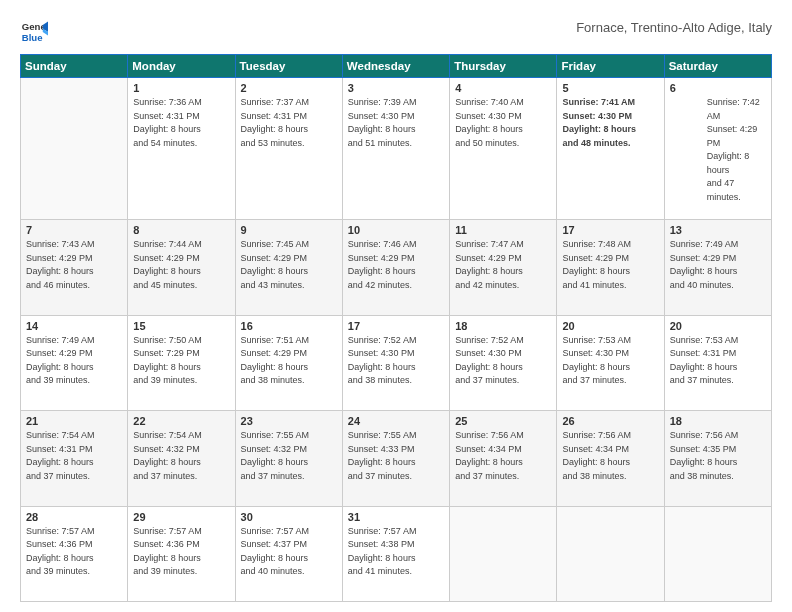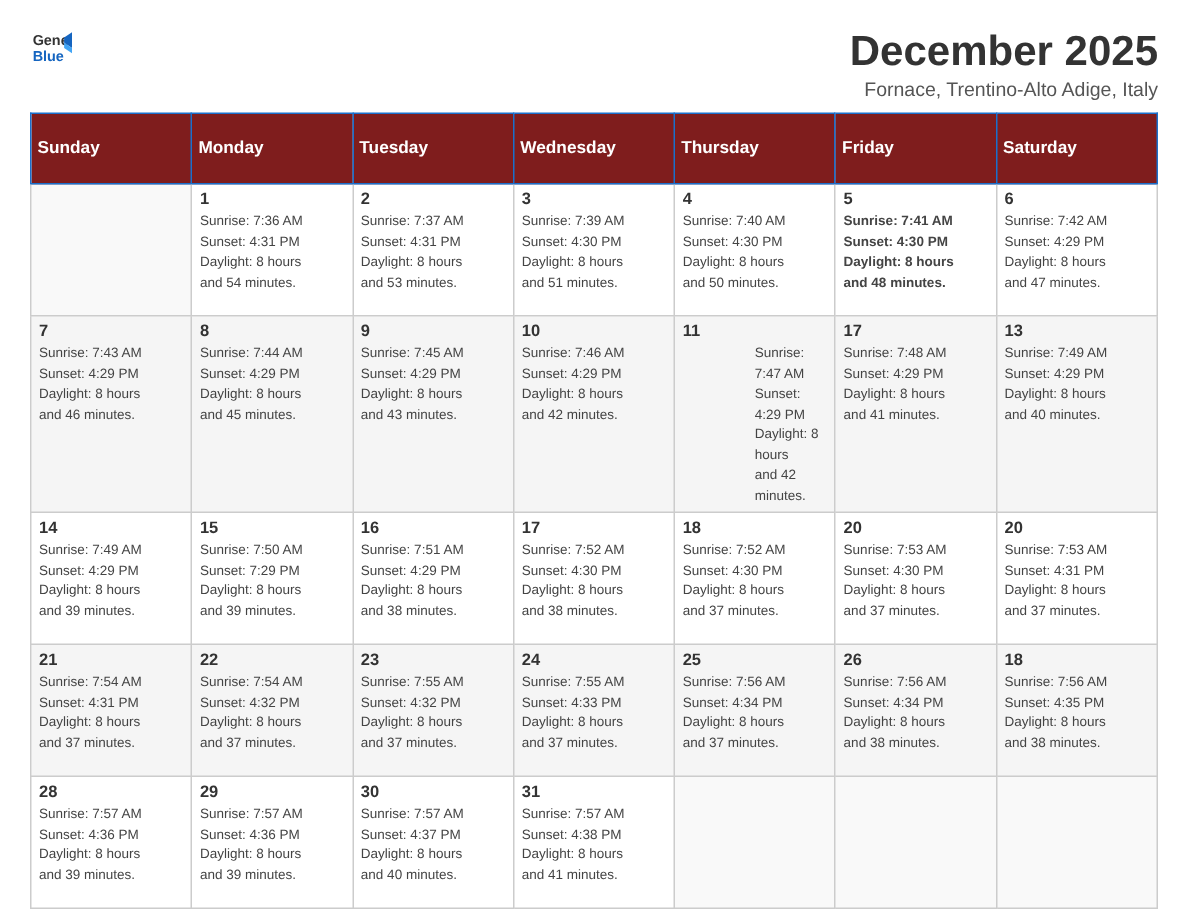--- a/index.html
+++ b/index.html
@@ -46,25 +46,25 @@
       margin-top: 2px;
     }
     .calendar {
       flex: 1;
       border: 1px solid #ccc;
       border-collapse: collapse;
       width: 100%;
       table-layout: fixed;
     }
     .calendar th {
-      background: #7f1d1d;
+      background: #0f766e;
       color: #fff;
       font-size: 11.5px;
       font-weight: bold;
-      padding: 17px 4px;
+      padding: 5px 4px;
       text-align: left;
       border: 1px solid #1a70cc;
     }
     .calendar td {
       vertical-align: top;
       border: 1px solid #ccc;
       padding: 4px 5px 4px 5px;
       font-size: 9.5px;
       color: #333;
       background: #fff;
@@ -95,21 +95,20 @@
   <div class="header">
     <div class="logo">
       <svg class="logo-icon" viewBox="0 0 32 32">
         <text x="2" y="14" font-size="11" font-weight="bold" fill="#333">General</text>
         <text x="2" y="26" font-size="11" font-weight="bold" fill="#1565c0">Blue</text>
         <polygon points="26,8 32,4 32,16 26,12" fill="#1565c0"></polygon>
         <polygon points="26,12 32,16 32,20 26,16" fill="#42a5f5"></polygon>
       </svg>
     </div>
     <div class="title-block">
-      <div class="month-title">December 2025</div>
       <div class="location">Fornace, Trentino-Alto Adige, Italy</div>
     </div>
   </div>
 
   <table class="calendar">
     <thead>
       <tr>
       <th>Sunday</th>
           <th>Monday</th>
           <th>Tuesday</th>
@@ -152,21 +151,21 @@
           </td>
           <td>
             <div class="day-number">5</div>
             <div class="day-info" style="white-space: pre-line; font-weight: bold;">Sunrise: 7:41 AM
 Sunset: 4:30 PM
 Daylight: 8 hours
 and 48 minutes.</div>
           </td>
           <td>
             <div class="day-number">6</div>
-            <div class="day-info" style="white-space: pre-line;">Sunrise: 7:42 AM
+            <div class="day-info" style="white-space: pre-line; margin-left: 37px;">Sunrise: 7:42 AM
 Sunset: 4:29 PM
 Daylight: 8 hours
 and 47 minutes.</div>
           </td>
         </tr>
         <tr>
           <td>
             <div class="day-number">7</div>
             <div class="day-info" style="white-space: pre-line;">Sunrise: 7:43 AM
 Sunset: 4:29 PM
@@ -189,21 +188,21 @@
           </td>
           <td>
             <div class="day-number">10</div>
             <div class="day-info" style="white-space: pre-line;">Sunrise: 7:46 AM
 Sunset: 4:29 PM
 Daylight: 8 hours
 and 42 minutes.</div>
           </td>
           <td>
             <div class="day-number">11</div>
-            <div class="day-info" style="white-space: pre-line; margin-left: 48px;">Sunrise: 7:47 AM
+            <div class="day-info" style="white-space: pre-line;">Sunrise: 7:47 AM
 Sunset: 4:29 PM
 Daylight: 8 hours
 and 42 minutes.</div>
           </td>
           <td>
             <div class="day-number">17</div>
             <div class="day-info" style="white-space: pre-line;">Sunrise: 7:48 AM
 Sunset: 4:29 PM
 Daylight: 8 hours
 and 41 minutes.</div>

